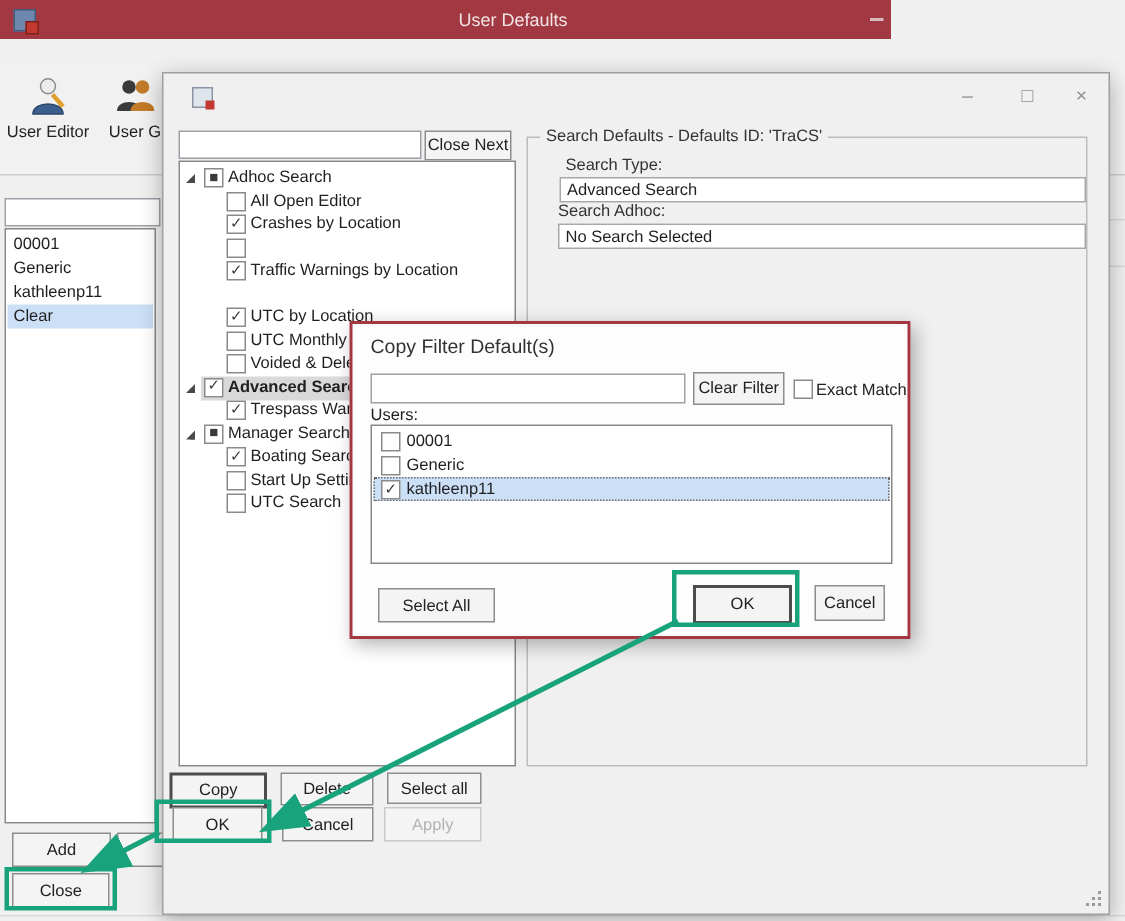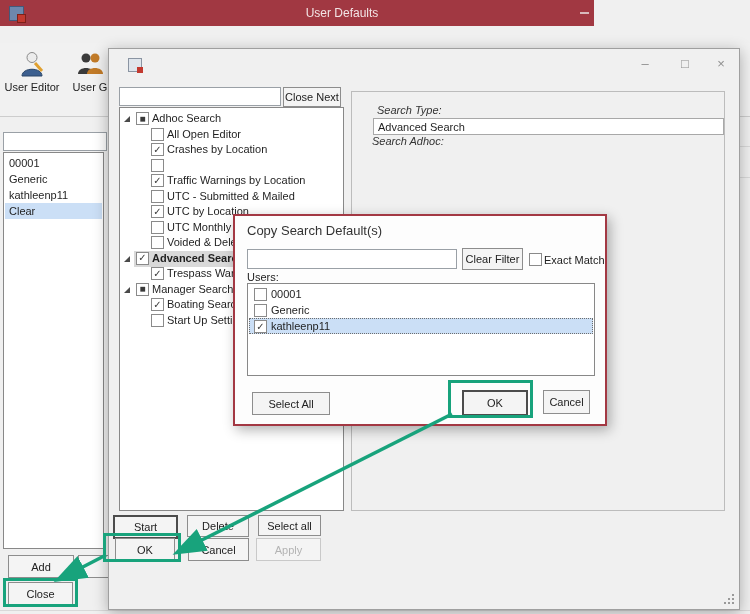--- a/index.html
+++ b/index.html
@@ -44,21 +44,21 @@
   .exp{position:absolute;left:3px;top:5px;width:0;height:0;border:3.5px solid transparent;border-bottom-color:#4a4a4a;border-right-color:#4a4a4a;}
   .cb{position:absolute;top:1px;width:11px;height:11px;background:#fff;border:1px solid #8a8a8a;
       display:flex;align-items:center;justify-content:center;font-size:10px;line-height:10px;color:#3a3a3a;}
   .lvl0 .cb{left:15px;} .lvl1 .cb{left:30px;}
   .tlabel{position:absolute;top:1px;white-space:nowrap;}
   .lvl0 .tlabel{left:31px;} .lvl1 .tlabel{left:46px;}
 
   .grp{position:absolute;border:1px solid #bcbcbc;}
   .legend{position:absolute;top:-7px;left:8px;background:#f0f0f0;padding:0 4px;color:#333;}
   .field{position:absolute;background:#fff;border:1px solid #a8a8a8;display:flex;align-items:center;padding-left:4px;}
-  .flabel{position:absolute;color:#333;font-style:italic;}
+  .flabel{position:absolute;color:#333;}
 
   .grip{position:absolute;right:5px;bottom:5px;width:2px;height:2px;background:#9a9a9a;
         box-shadow:-4px 0 0 #9a9a9a,-8px 0 0 #9a9a9a,0 -4px 0 #9a9a9a,-4px -4px 0 #9a9a9a,0 -8px 0 #9a9a9a;}
 
   
   .cdlg{position:absolute;left:233px;top:214px;width:370px;height:208px;background:#fdfdfd;
         border:2px solid #a33843;box-shadow:3px 4px 12px rgba(0,0,0,.30);z-index:40;}
   .ctitle{position:absolute;left:12px;top:7px;font-size:13px;color:#333;}
   .urow{position:absolute;left:1px;right:1px;height:16px;}
   .urow .cb{left:5px;top:2px;}
@@ -145,24 +145,20 @@
         <span class="cb">✓</span>
         <span class="tlabel">Crashes by Location</span>
       </div>
       <div class="trow lvl1" style="top:49.5px">
         <span class="cb"></span>
       </div>
       <div class="trow lvl1" style="top:65px">
         <span class="cb">✓</span>
         <span class="tlabel">Traffic Warnings by Location</span>
       </div>
-      <div class="trow lvl1" style="top:80.5px">
-        <span class="cb"></span>
-        <span class="tlabel">UTC - Submitted &amp; Mailed</span>
-      </div>
       <div class="trow lvl1" style="top:96px">
         <span class="cb">✓</span>
         <span class="tlabel">UTC by Location</span>
       </div>
       <div class="trow lvl1" style="top:111.5px">
         <span class="cb"></span>
         <span class="tlabel">UTC Monthly Count</span>
       </div>
       <div class="trow lvl1" style="top:127px">
         <span class="cb"></span>
@@ -183,40 +179,46 @@
         <span class="tlabel">Manager Search</span>
       </div>
       <div class="trow lvl1" style="top:189px">
         <span class="cb">✓</span>
         <span class="tlabel">Boating Search</span>
       </div>
       <div class="trow lvl1" style="top:204.5px">
         <span class="cb"></span>
         <span class="tlabel">Start Up Setting</span>
       </div>
+      <div class="trow lvl1" style="top:220px">
+        <span class="cb"></span>
+        <span class="tlabel">UTC Search</span>
+      </div>
     </div>
 
     <div class="grp" style="left:242px;top:42px;width:372px;height:418px">
+      <span class="legend">Search Defaults - Defaults ID: 'TraCS'</span>
       <span class="flabel" style="left:25px;top:12px">Search Type:</span>
       <div class="field" style="left:21px;top:26px;width:345px;height:15px">Advanced Search</div>
       <span class="flabel" style="left:20px;top:43px">Search Adhoc:</span>
-    </div>
-
-    <div class="btn def" style="left:4px;top:466px;width:61px;height:20px">Start</div>
+      <div class="field" style="left:20px;top:57px;width:346px;height:15px">No Search Selected</div>
+    </div>
+
+    <div class="btn def" style="left:4px;top:466px;width:61px;height:20px">Copy</div>
     <div class="btn" style="left:78px;top:466px;width:60px;height:20px">Delete</div>
     <div class="btn" style="left:149px;top:466px;width:61px;height:19px">Select all</div>
     <div class="btn" style="left:6px;top:489px;width:58px;height:21px">OK</div>
     <div class="btn" style="left:79px;top:489px;width:59px;height:21px">Cancel</div>
     <div class="btn dis" style="left:147px;top:489px;width:63px;height:21px">Apply</div>
 
     <span class="grip"></span>
   </div>
 
   <div class="cdlg">
-    <div class="ctitle">Copy Search Default(s)</div>
+    <div class="ctitle">Copy Filter Default(s)</div>
     <input class="tb" style="left: 12px; top: 33px; width: 204px; height: 16px;" value="">
     <div class="btn" style="left:227px;top:32px;width:59px;height:20px">Clear Filter</div>
     <span class="cb" style="left:294px;top:37px"></span>
     <span class="cklabel" style="left:309px;top:38px">Exact Match</span>
     <span class="cklabel" style="left:12px;top:55px">Users:</span>
 
     <div class="listpanel" style="left:12px;top:67px;width:346px;height:91px">
       <div class="urow" style="top:2px">
         <span class="cb"></span>
         <span class="ulabel">00001</span>

